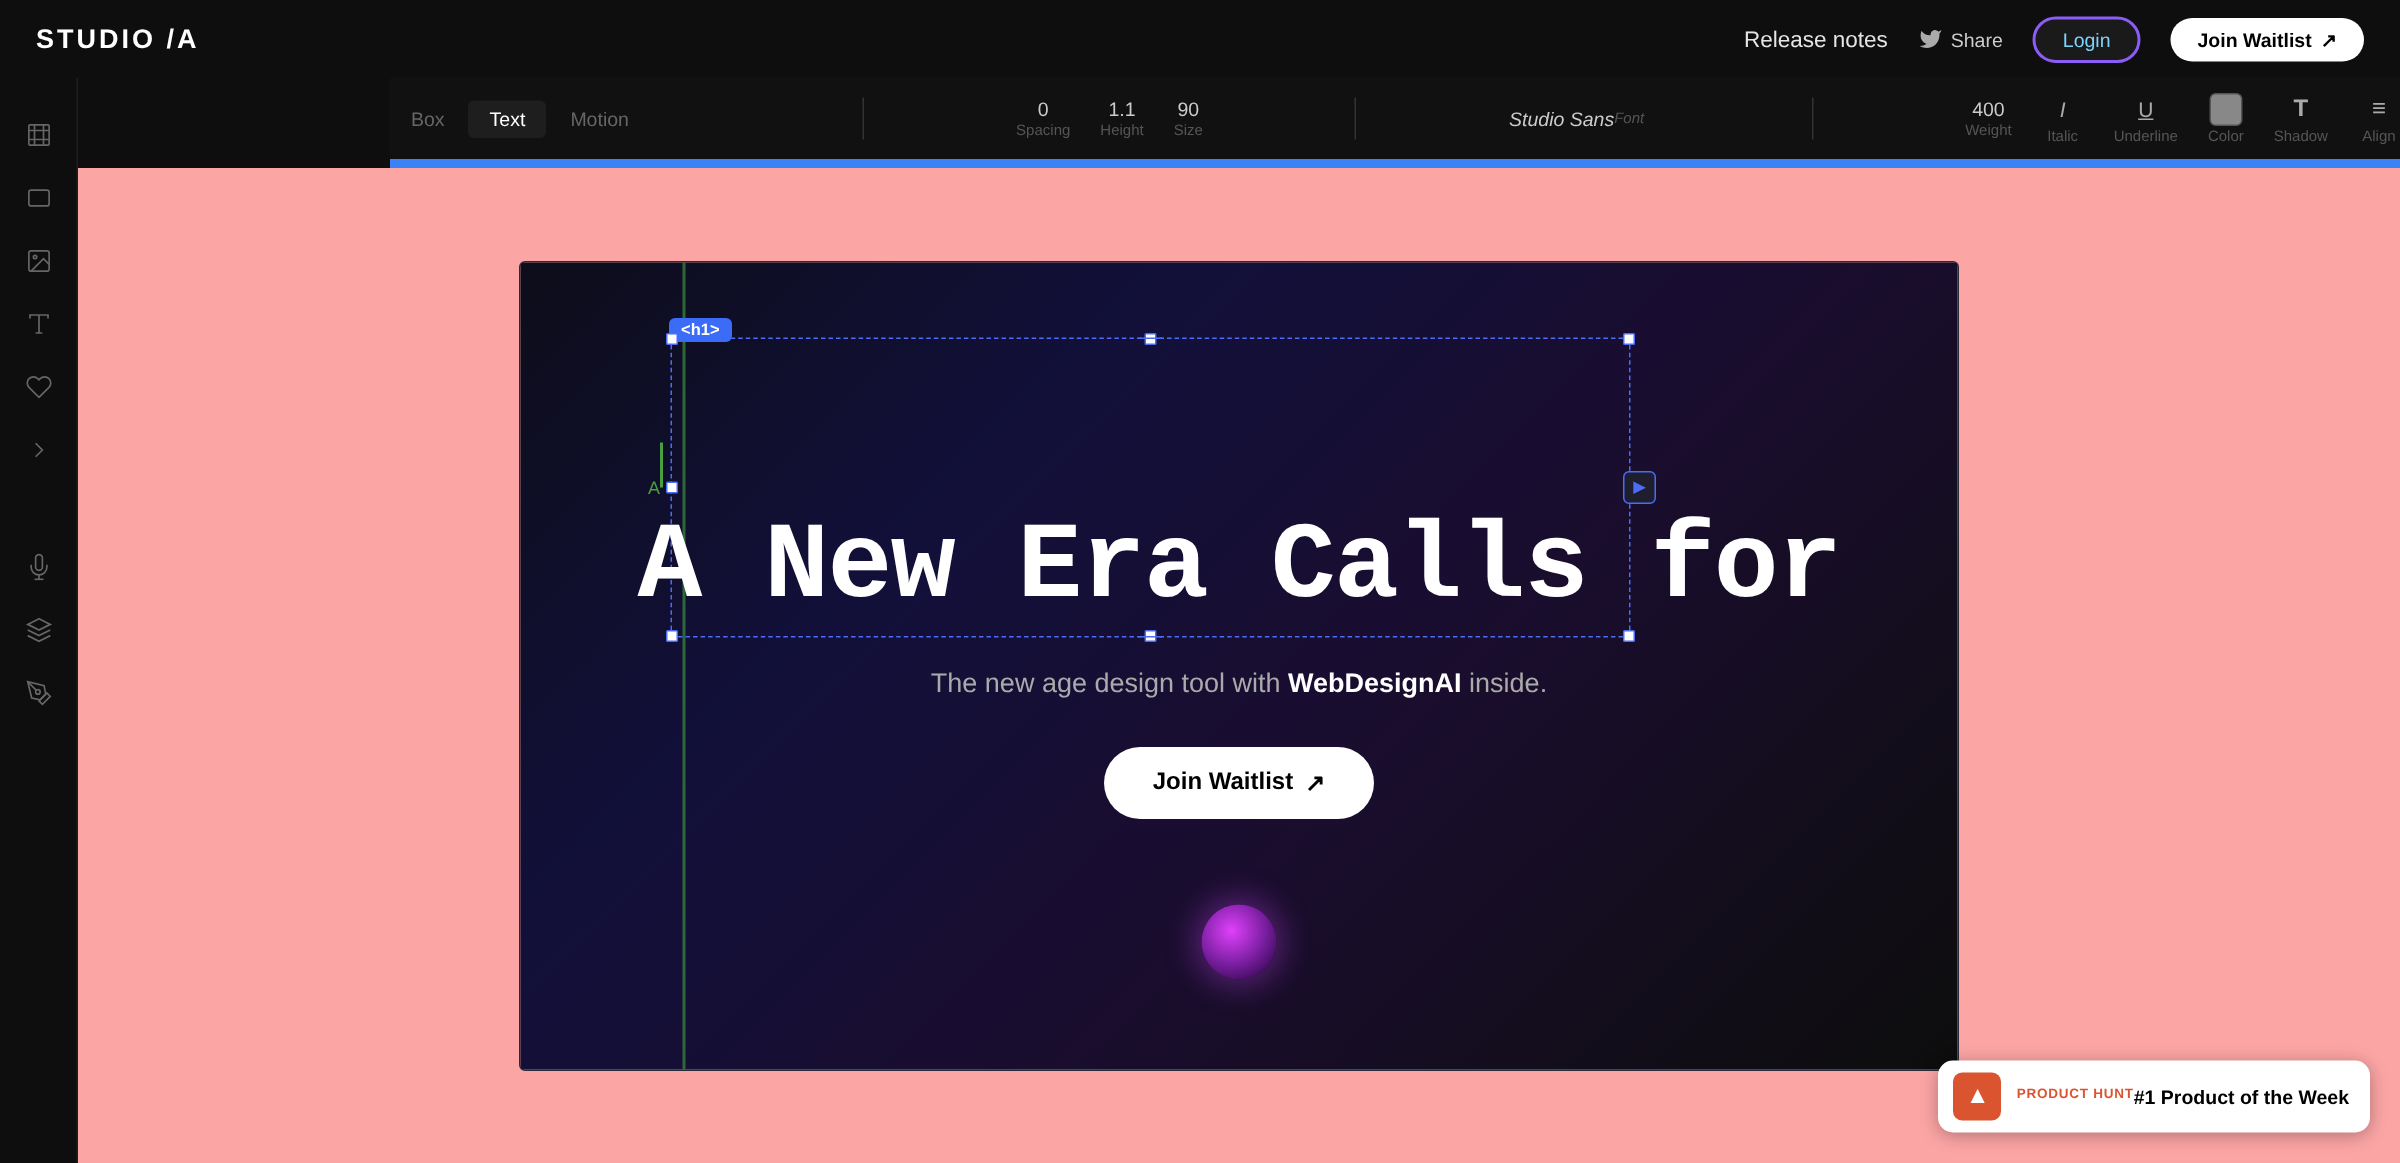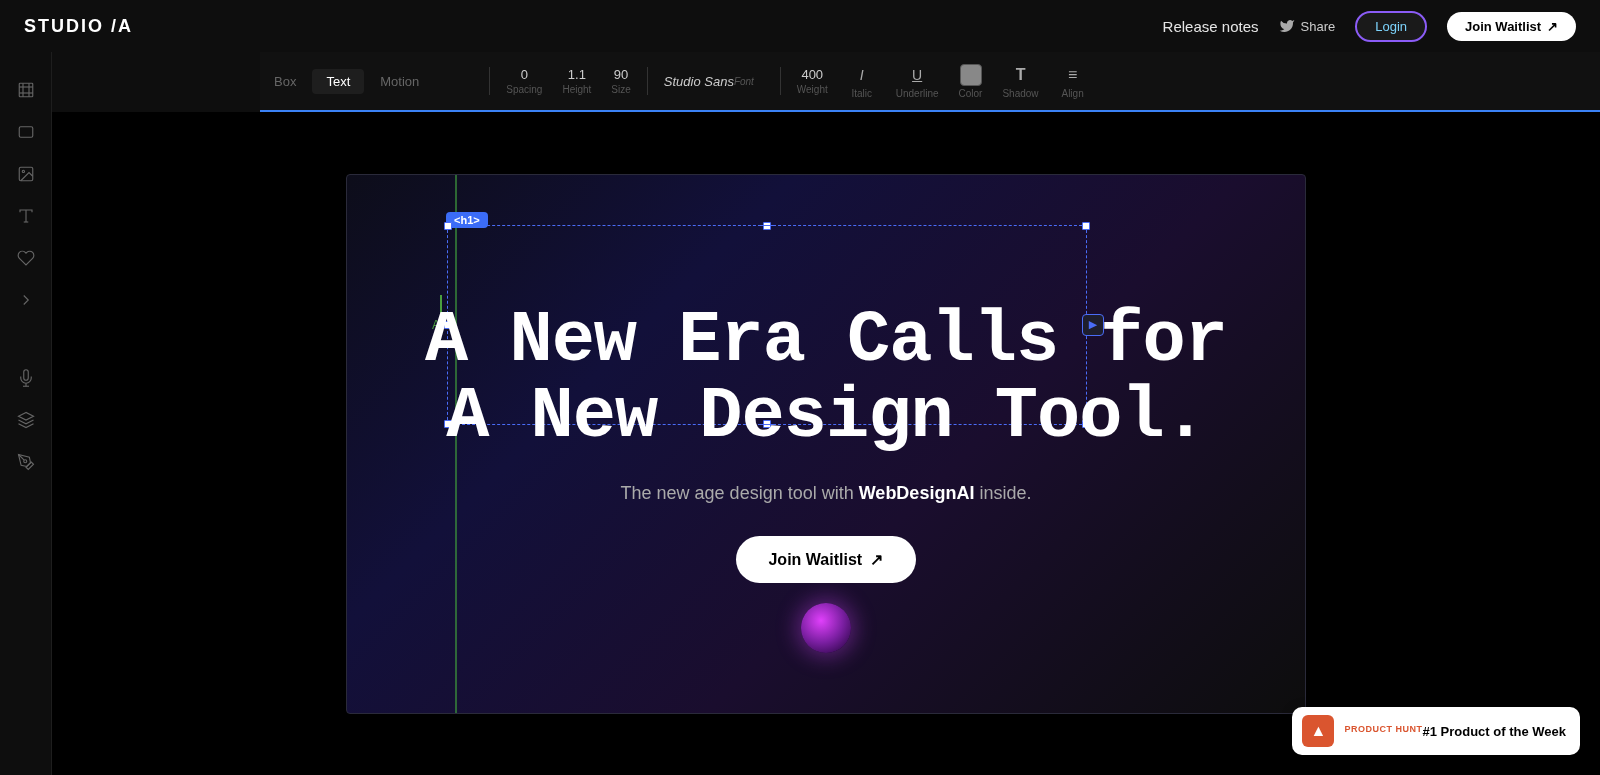--- a/index.html
+++ b/index.html
@@ -80,24 +80,24 @@
     }
 
     
     .toolbar {
       position: fixed;
       top: 52px;
       left: 260px;
       right: 0;
       height: 60px;
       background: #111;
-      border-bottom: 2px solid #3b82f6;
-      display: flex;
-      align-items: center;
-      justify-content: flex-start;
+      border-bottom: 6px solid #3b82f6;
+      display: flex;
+      align-items: center;
+      justify-content: space-between;
       gap: 0;
       z-index: 90;
     }
     .toolbar-tabs {
       display: flex;
       gap: 2px;
       margin-right: 40px;
     }
     .toolbar-tab {
       padding: 5px 14px;
@@ -213,21 +213,21 @@
       top: 112px;
       left: 52px;
       right: 0;
       bottom: 0;
       background: #1a1a1a;
       overflow: hidden;
     }
     .canvas-bg {
       width: 100%;
       height: 100%;
-      background: #000000;
+      background: #fca5a5;
     }
 
     
     .preview-card {
       position: absolute;
       top: 50%;
       left: 50%;
       transform: translate(-50%, -50%);
       width: 960px;
       height: 540px;
@@ -561,21 +561,20 @@
         <div style="position:absolute;bottom:-1px;left:50%;transform:translateX(-50%);width:16px;height:1px;background:#4a6cf7;"></div>
 
         <div class="arrow-handle">▶</div>
 
         <div style="position:absolute;left:-16px;top:50%;transform:translateY(-50%);color:#4a9f3f;font-size:12px;">A</div>
         <div style="position:absolute;left:-8px;top:50%;transform:translateY(-50%);width:2px;height:30px;background:#4a9f3f;margin-top:-15px;"></div>
       </div>
 
       <div class="main-headline">
         <div>A New Era Calls for</div>
-        <div>A New Design Tool.</div>
       </div>
 
       <p class="subtitle">
         <span>The new age design tool with </span><strong>WebDesignAI</strong><span> inside.</span>
       </p>
 
       <button class="cta-btn">
         <span>Join Waitlist</span>
         <span>↗</span>
       </button>

